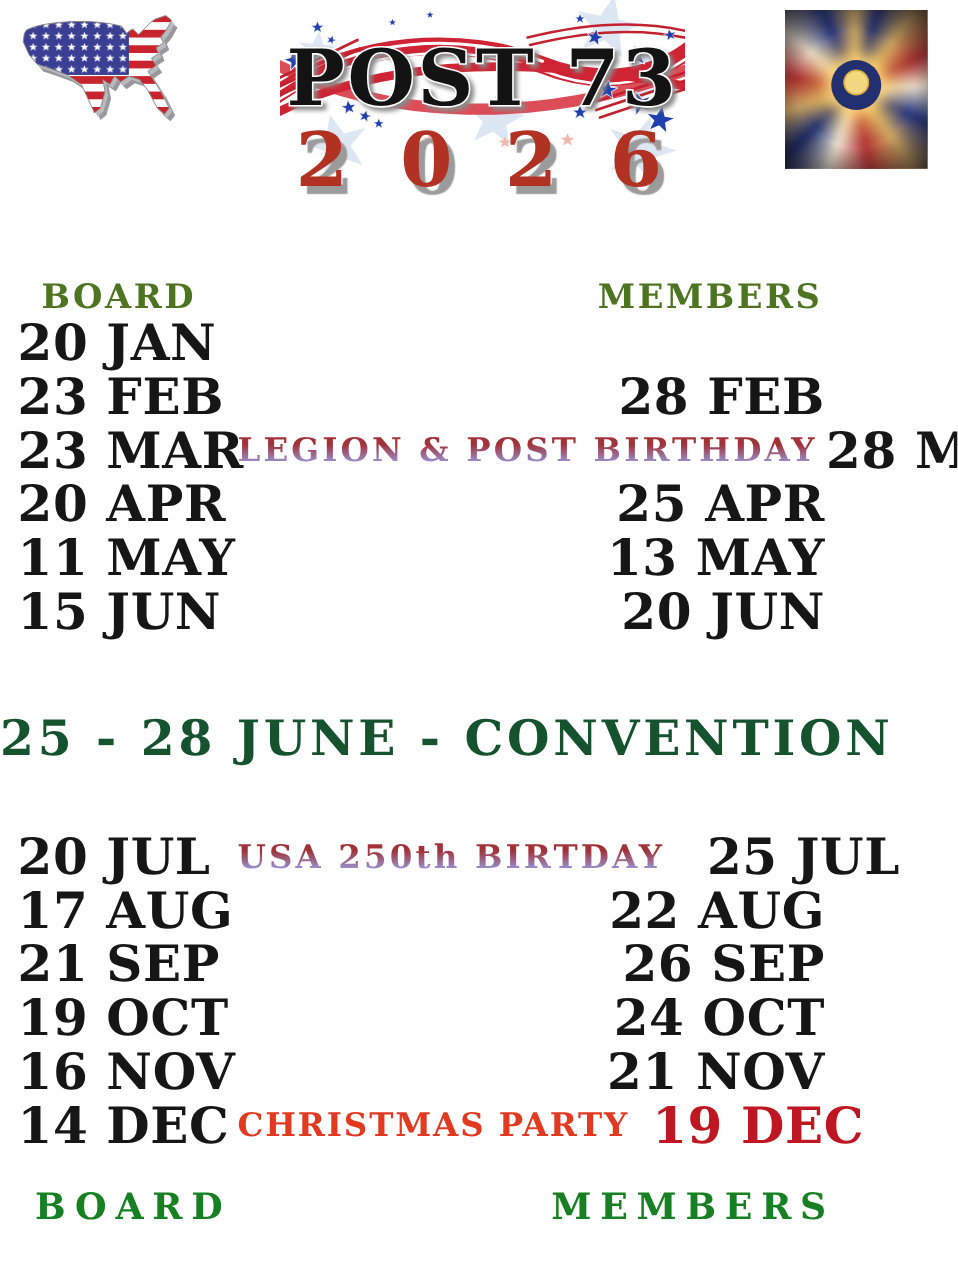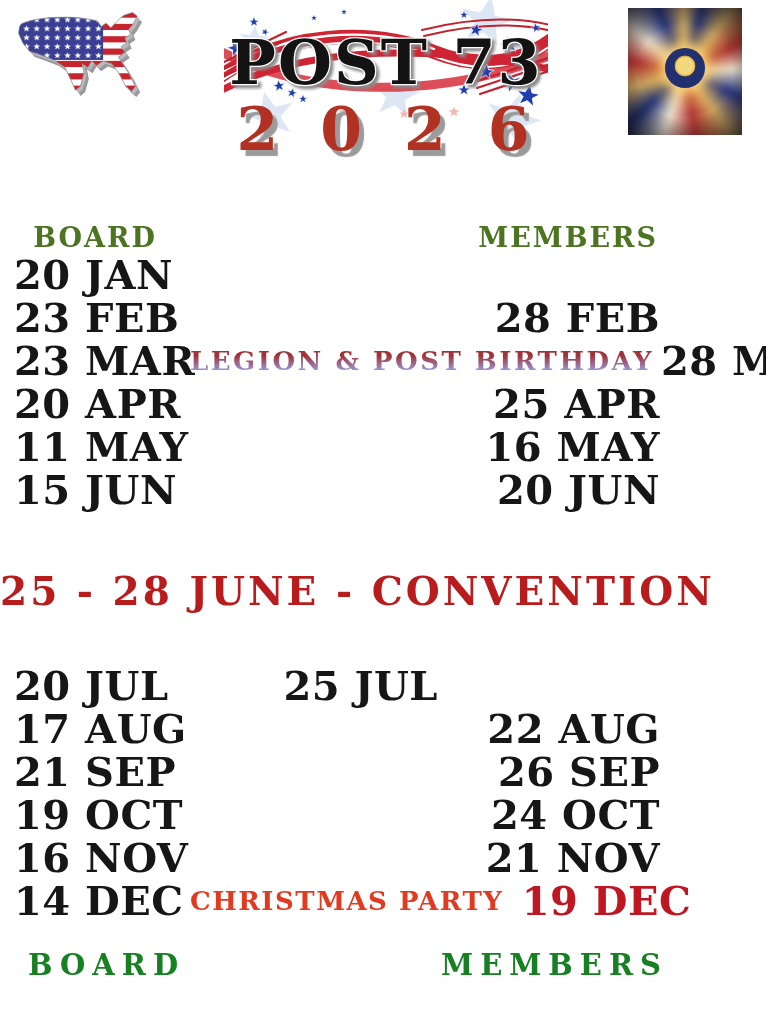--- a/index.html
+++ b/index.html
@@ -66,21 +66,21 @@
   .gradient-note{
     font-size:26px;letter-spacing:2.5px;
     background:linear-gradient(180deg,#a03238 0%,#a03238 32%,#98a2ec 88%);
     -webkit-background-clip:text;background-clip:text;color:transparent;
   }
   .christmas-note{font-size:26px;letter-spacing:1.5px;color:#e23a20;}
   .red-date{color:#bf1722;}
   
   #convention{
     position:absolute;left:0;top:566px;width:628px;height:50px;line-height:50px;
-    text-align:center;font-size:39px;font-weight:bold;color:#b91c1c;letter-spacing:3px;
+    text-align:center;font-size:39px;font-weight:bold;color:#14532d;letter-spacing:3px;
     white-space:nowrap;
   }
   
   .ftr-row{top:944px;height:42px;grid-template-columns:1fr 1fr;}
   .ftr{font-size:29px;font-weight:bold;color:#168022;letter-spacing:7px;}
   .ftr.board{text-align:left;padding-left:28px;}
   .ftr.members{text-align:right;padding-right:26px;}
 </style>
 </head>
 <body>
@@ -205,34 +205,35 @@
       <div class="date members-col">28 MAR</div>
     </div>
     <div class="cal-row">
       <div class="date board-col">20 APR</div>
       <div class="note"></div>
       <div class="date members-col">25 APR</div>
     </div>
     <div class="cal-row">
       <div class="date board-col">11 MAY</div>
       <div class="note"></div>
-      <div class="date members-col">16 MAY</div>
+      <div class="date members-col">13 MAY</div>
     </div>
     <div class="cal-row">
       <div class="date board-col">15 JUN</div>
       <div class="note"></div>
       <div class="date members-col">20 JUN</div>
     </div>
   </div>
 
   <div id="convention">25 - 28 JUNE - CONVENTION</div>
 
   <div id="rows2">
     <div class="cal-row">
       <div class="date board-col">20 JUL</div>
+      <div class="note gradient-note">USA 250th BIRTDAY</div>
       <div class="date members-col">25 JUL</div>
     </div>
     <div class="cal-row">
       <div class="date board-col">17 AUG</div>
       <div class="note"></div>
       <div class="date members-col">22 AUG</div>
     </div>
     <div class="cal-row">
       <div class="date board-col">21 SEP</div>
       <div class="note"></div>

